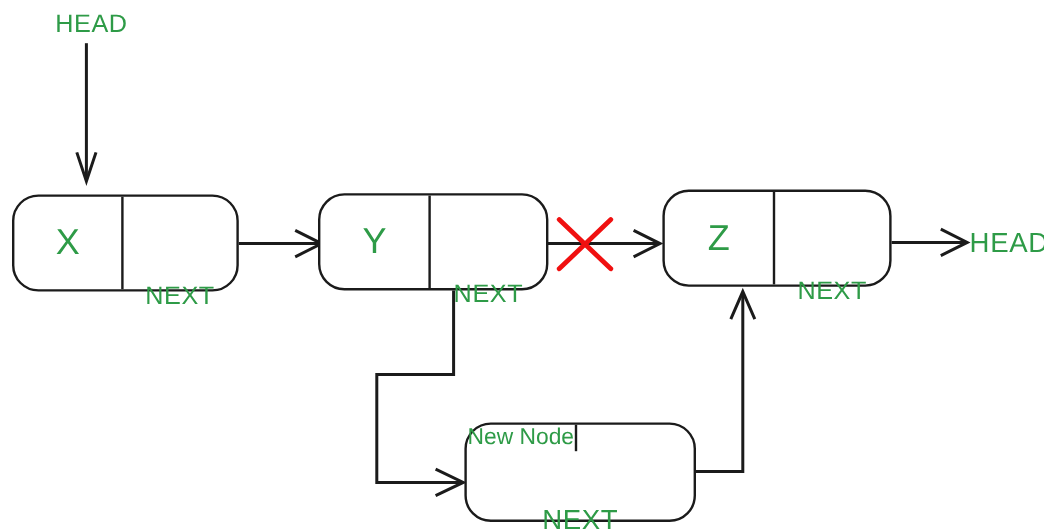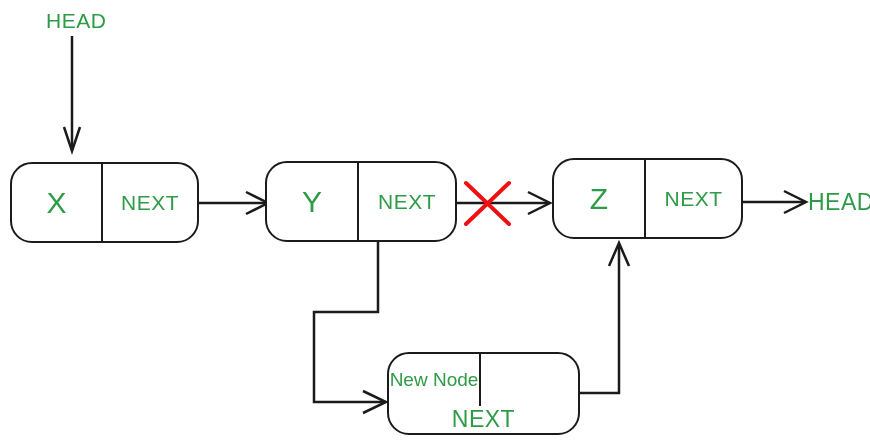--- a/index.html
+++ b/index.html
@@ -48,21 +48,21 @@
     border-radius: 22px;
   }
   .cell {
     display: flex;
     align-items: center;
     justify-content: center;
     color: var(--text-green);
     height: 100%;
   }
   .cell-data { border-right: 2.5px solid var(--line-dark); }
-  .cell-next { flex: 1; font-size: 21px; letter-spacing: 0.5px; }
+  .cell-next { flex: 1; font-size: 21px; letter-spacing: 0.5px; margin-top: 44px; }
   .cell-data { font-size: 30px; }
 
   .node-x { left: 10px;  top: 162px; width: 189px; height: 81px; }
   .node-x .cell-data { width: 91px; }
 
   .node-y { left: 265px; top: 161px; width: 192px; height: 81px; }
   .node-y .cell-data { width: 92px; }
 
   .node-z { left: 552px; top: 158px; width: 191px; height: 81px; }
   .node-z .cell-data { width: 92px; }

